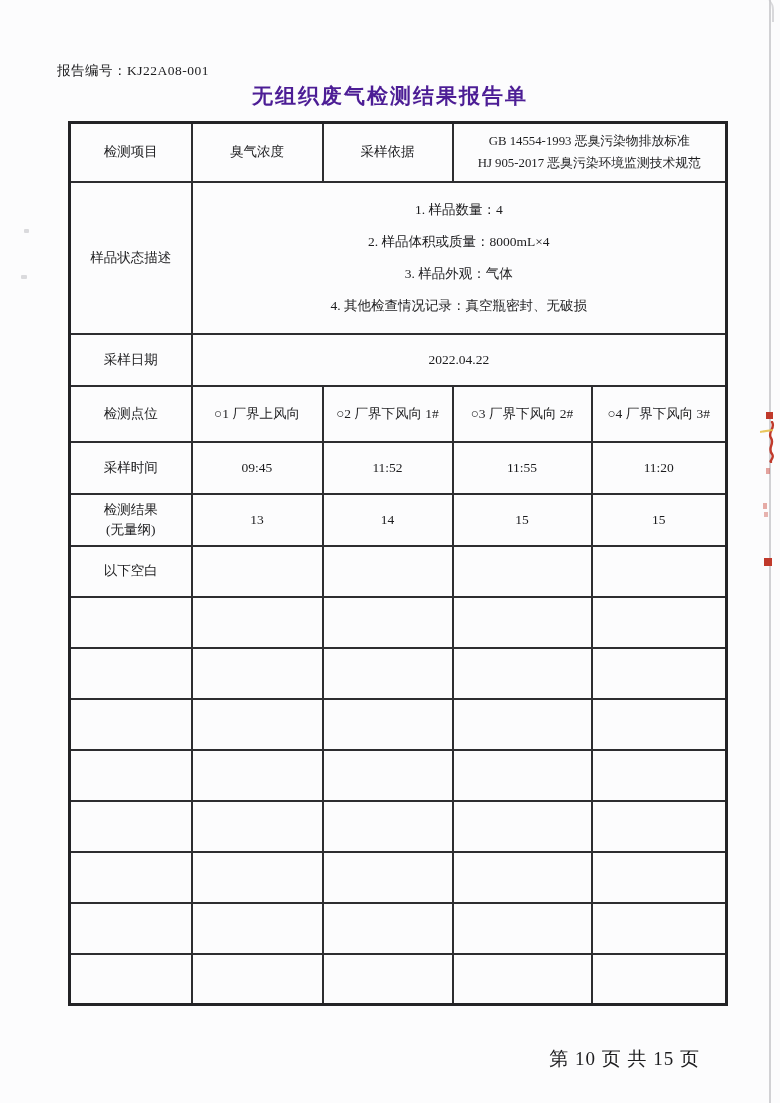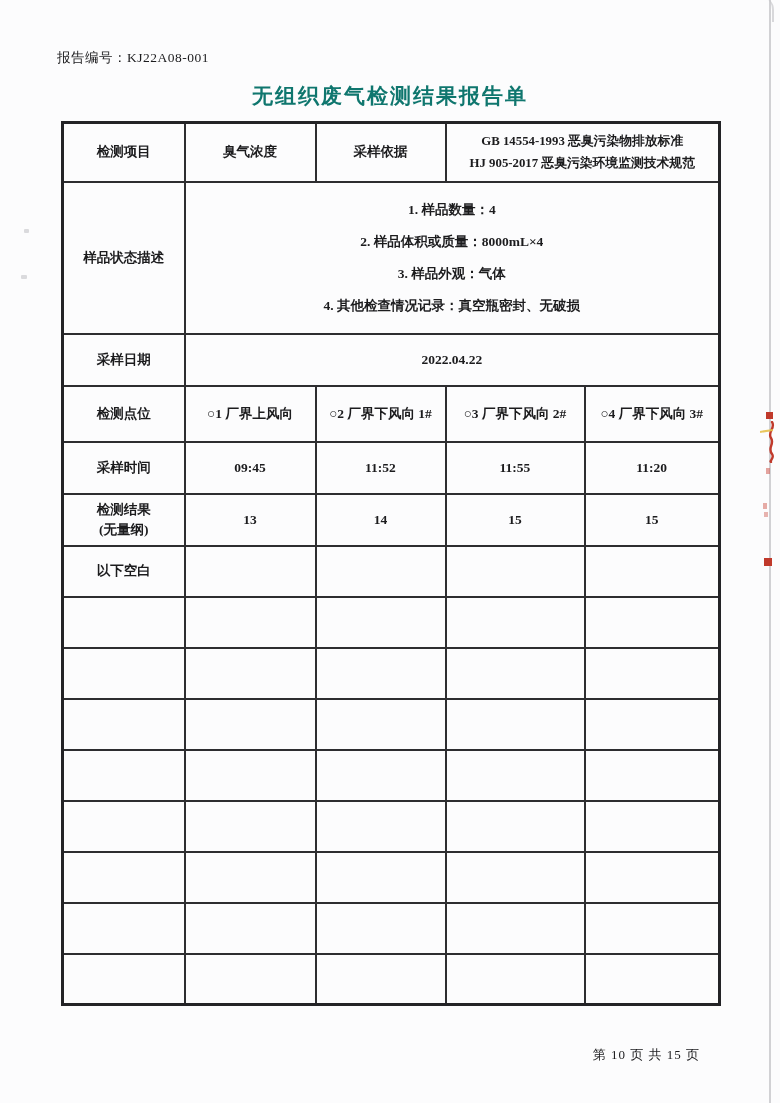--- a/index.html
+++ b/index.html
@@ -21,56 +21,55 @@
     background: #c9c9cd; opacity: .85;
   }
   .edge-line-curve {
     position: absolute; top: -4px; right: 6px;
     width: 14px; height: 26px;
     border-right: 2px solid #c9c9cd;
     border-top-right-radius: 14px;
     opacity: .7;
   }
   .report-no {
-    position: absolute; left: 57px; top: 49px;
+    position: absolute; left: 57px; top: 62px;
     font-size: 13.5px; letter-spacing: .5px;
   }
   .title {
     position: absolute; left: 0; top: 82px; width: 100%;
     text-align: center;
     font-family: "Liberation Sans", "DejaVu Sans", sans-serif;
     font-weight: bold; font-size: 21px; letter-spacing: 2px;
-    color: #0f766e;
+    color: #4c1d95;
   }
   table.report-table {
-    position: absolute; left: 61px; top: 121px;
+    position: absolute; left: 68px; top: 121px;
     width: 657px;
     border-collapse: collapse; table-layout: fixed;
     font-size: 13.5px;
-    font-weight: bold;
   }
   table.report-table { border: 3px solid #232326; }
   table.report-table td {
     border: 2px solid #2d2d30;
     text-align: center; vertical-align: middle;
     padding: 0; overflow: hidden;
   }
   tr.r1 { height: 59px; }
   tr.r2 { height: 152px; }
   tr.r3, tr.r5, tr.r6 { height: 52px; margin-left: 10px; }
   tr.r4 { height: 56px; }
   tr.r7 { height: 51px; }
   tr.empty-row { height: 51px; }
   .basis-cell { font-size: 12.8px; line-height: 1.75; }
   .desc-cell { text-align: left; padding-left: 20px; }
   .desc-line { margin: 13px 15px; line-height: 19px; }
   .two-line { line-height: 1.45; }
   .footer {
     position: absolute; top: 1046px; right: 80px;
-    font-size: 13px; letter-spacing: 1px;
+    font-size: 19px; letter-spacing: 1px;
   }
   
   .smudge { position: absolute; background: #9a9aa0; opacity: .35; border-radius: 1px; }
   .smudge-1 { left: 24px; top: 229px; width: 5px; height: 4px; }
   .smudge-2 { left: 21px; top: 275px; width: 6px; height: 4px; }
   
   .mark { position: absolute; }
   .mark-square-top { left: 766px; top: 412px; width: 7px; height: 7px; background: #c0392b; }
   .mark-yellow-tick { left: 760px; top: 430px; width: 13px; height: 2px; background: #e6c14d; transform: rotate(-8deg); opacity: .9; }
   .mark-faint-1 { left: 766px; top: 468px; width: 4px; height: 6px; background: #cf5a50; opacity: .55; }

